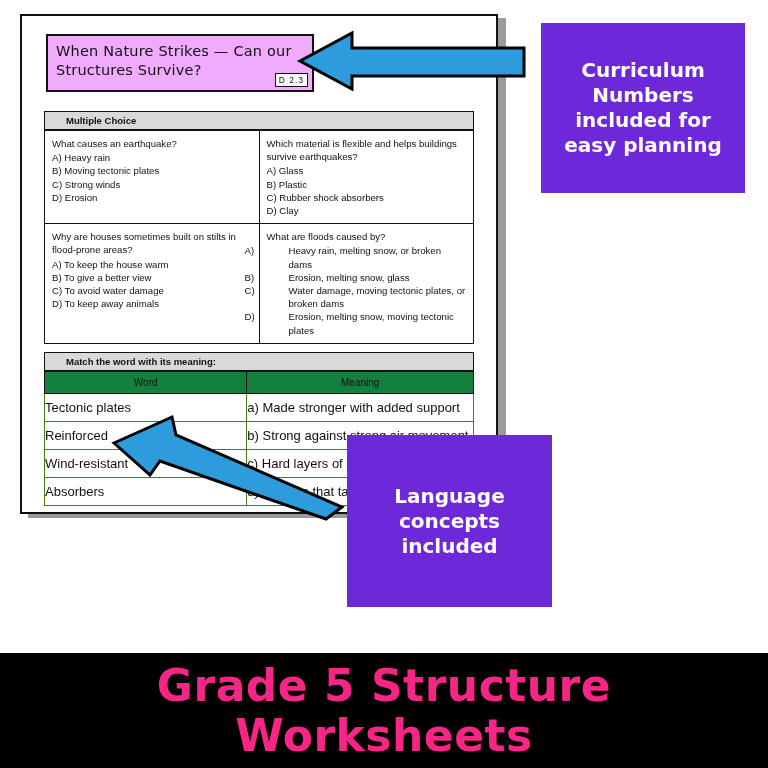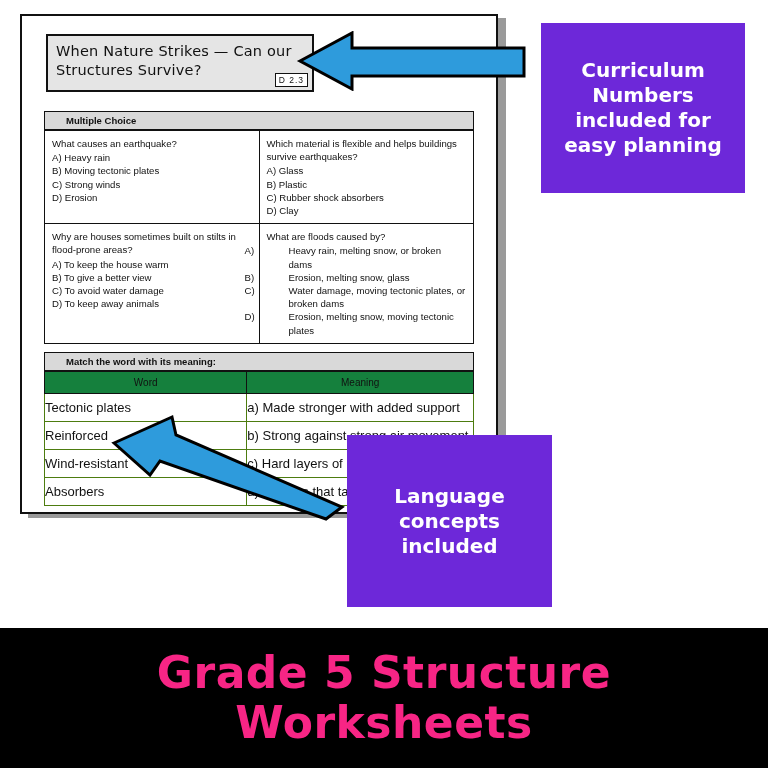--- a/index.html
+++ b/index.html
@@ -36,21 +36,21 @@
   }
 
   .title-box {
     position: absolute;
     left: 24px;
     top: 18px;
     width: 268px;
     height: 58px;
     border: 2px solid #111111;
     box-sizing: border-box;
-    background: #e5e5e5;
+    background: #f0abfc;
   }
   .title-text {
     font-family: "DejaVu Sans", sans-serif;
     font-size: 14.5px;
     line-height: 19px;
     color: #111111;
     padding: 6px 8px 0 8px;
     letter-spacing: 0.2px;
   }
   .curr-num {
@@ -166,21 +166,21 @@
   }
   #arrow-top { left: 296px; top: 31px; }
   #arrow-bottom { left: 110px; top: 405px; }
 
   
   .banner {
     position: absolute;
     left: 0;
     bottom: 0;
     width: 768px;
-    height: 140px;
+    height: 115px;
     background: #000000;
     display: flex;
     flex-direction: column;
     align-items: center;
     justify-content: center;
   }
   .banner-line {
     font-family: "DejaVu Sans", sans-serif;
     font-weight: bold;
     color: #f72585;

